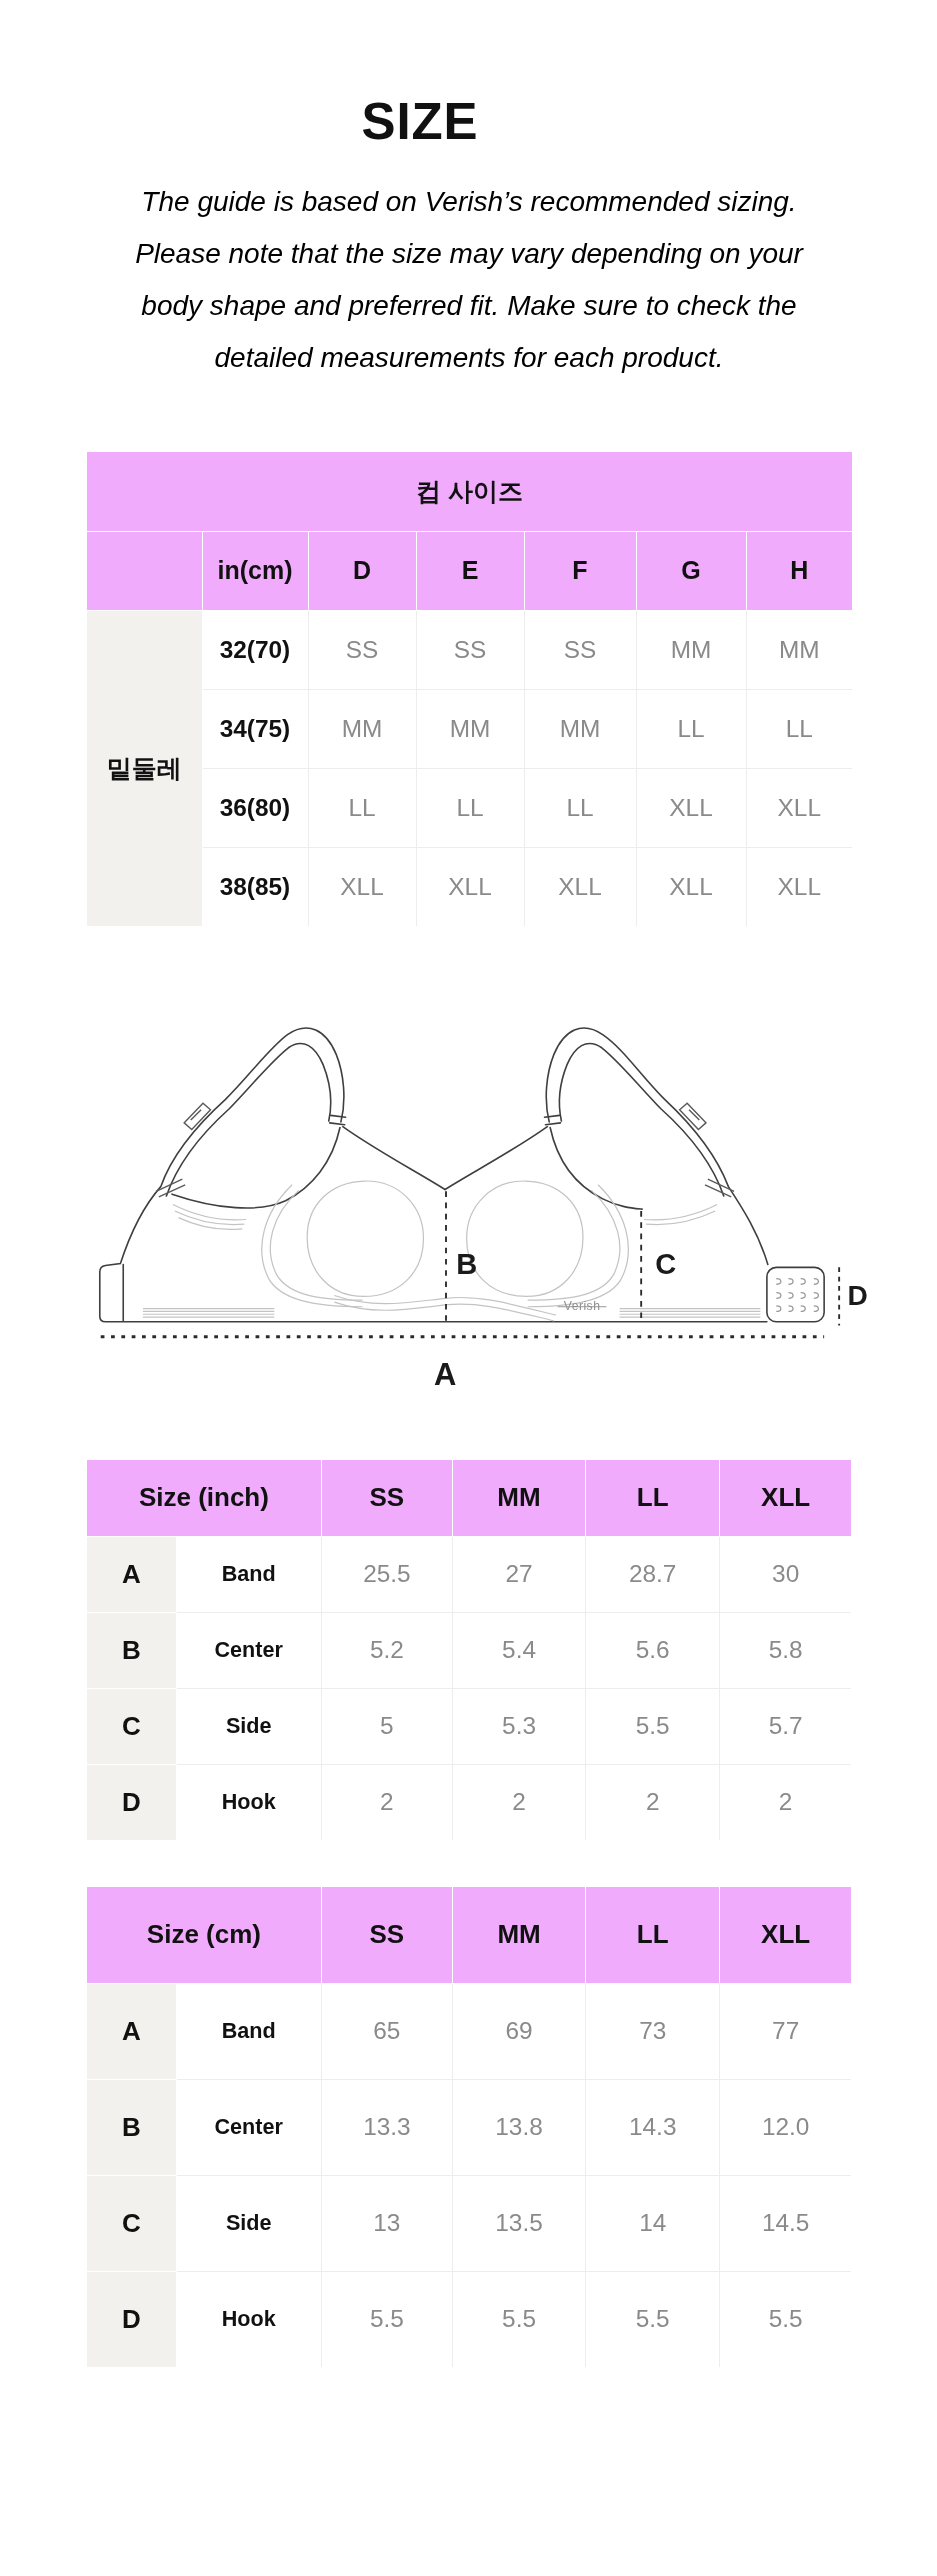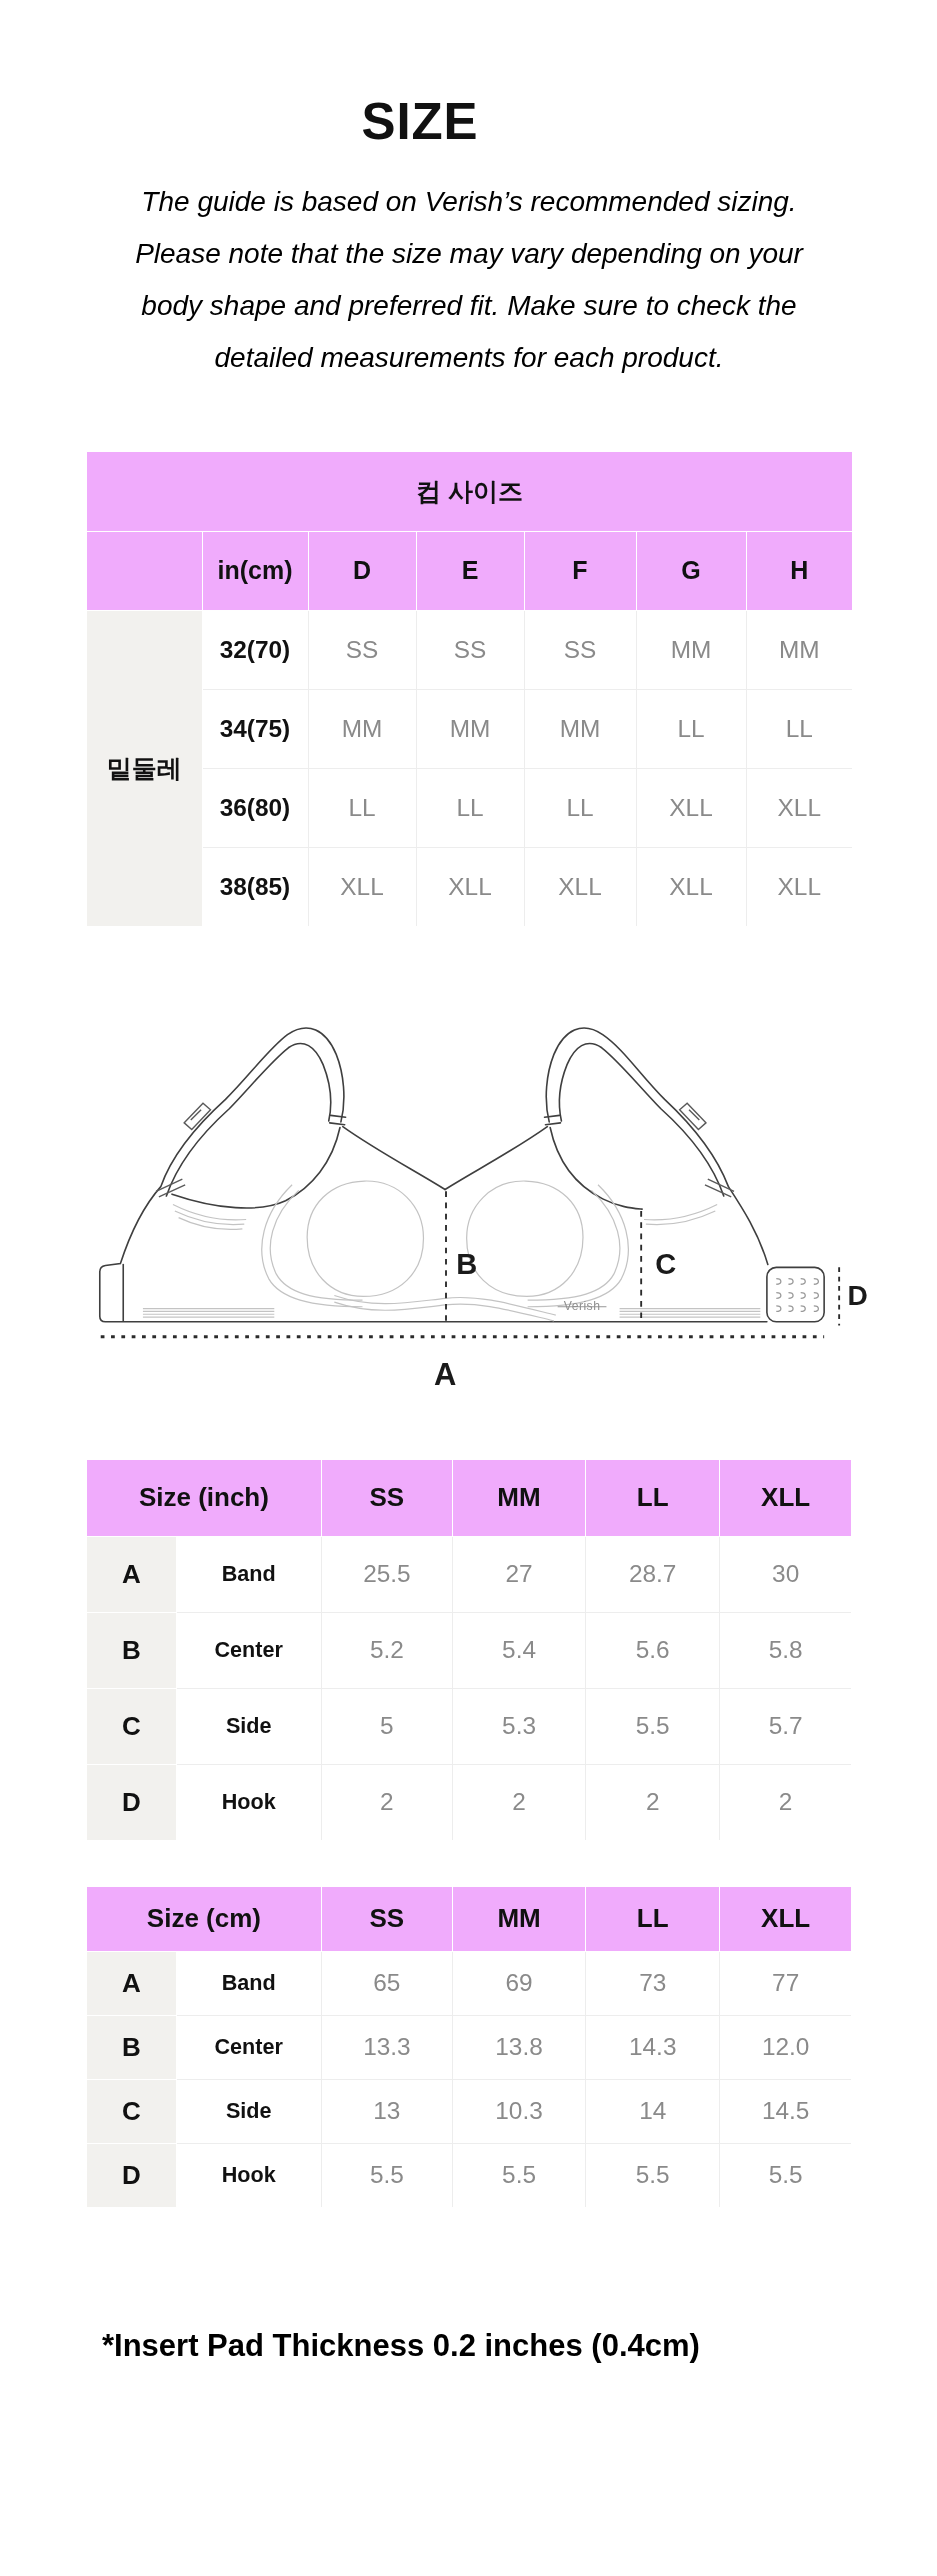--- a/index.html
+++ b/index.html
@@ -13,21 +13,21 @@
          width:881px;text-align:center;font-size:28px;line-height:52px;color:#000;font-style:italic;}
 
   table.tbl{position:absolute;left:87px;width:764px;border-collapse:collapse;
             table-layout:fixed;}
   .tbl td{text-align:center;vertical-align:middle;padding:0;}
   .t-cup{top:452px;}
   .t-cup tr{height:79px;}
   .t-inch{top:1460px;}
   .t-inch tr{height:76px;}
   .t-cm{top:1887px;}
-  .t-cm tr{height:64px;}
+  .t-cm tr{height:96px;}
 
   .hd{background:#f0abfc;border:1.9px solid #fff;font-weight:700;font-size:25px;color:#111;}
   .hd-big{font-size:26px;}
   .sidecell{background:#f2f1ee;border:1.9px solid #fff;border-left:0;font-weight:700;font-size:25px;}
   .cell{background:#fff;border:0.9px solid #ededed;}
   .lbl{font-weight:700;font-size:24.4px;color:#111;}
   .letter{background:#f2f1ee;border:1.9px solid #fff;font-weight:700;font-size:26px;}
   .nm{font-weight:700;font-size:21.6px;color:#111;}
   .val{font-size:24.4px;color:#8a8a8a;}
 
@@ -281,32 +281,31 @@
       <td class="cell nm">Center</td>
       <td class="cell val">13.3</td>
       <td class="cell val">13.8</td>
       <td class="cell val">14.3</td>
       <td class="cell val">12.0</td>
     </tr>
     <tr>
       <td class="letter">C</td>
       <td class="cell nm">Side</td>
       <td class="cell val">13</td>
-      <td class="cell val">10.3</td>
+      <td class="cell val">13.5</td>
       <td class="cell val">14</td>
       <td class="cell val">14.5</td>
     </tr>
     <tr>
       <td class="letter">D</td>
       <td class="cell nm">Hook</td>
       <td class="cell val">5.5</td>
       <td class="cell val">5.5</td>
       <td class="cell val">5.5</td>
       <td class="cell val">5.5</td>
     </tr>
   </tbody>
     </table>
 
-  <div class="pad-note">*Insert Pad Thickness 0.2 inches (0.4cm)</div>
 
 
 </div>
 
 
 </body></html>

